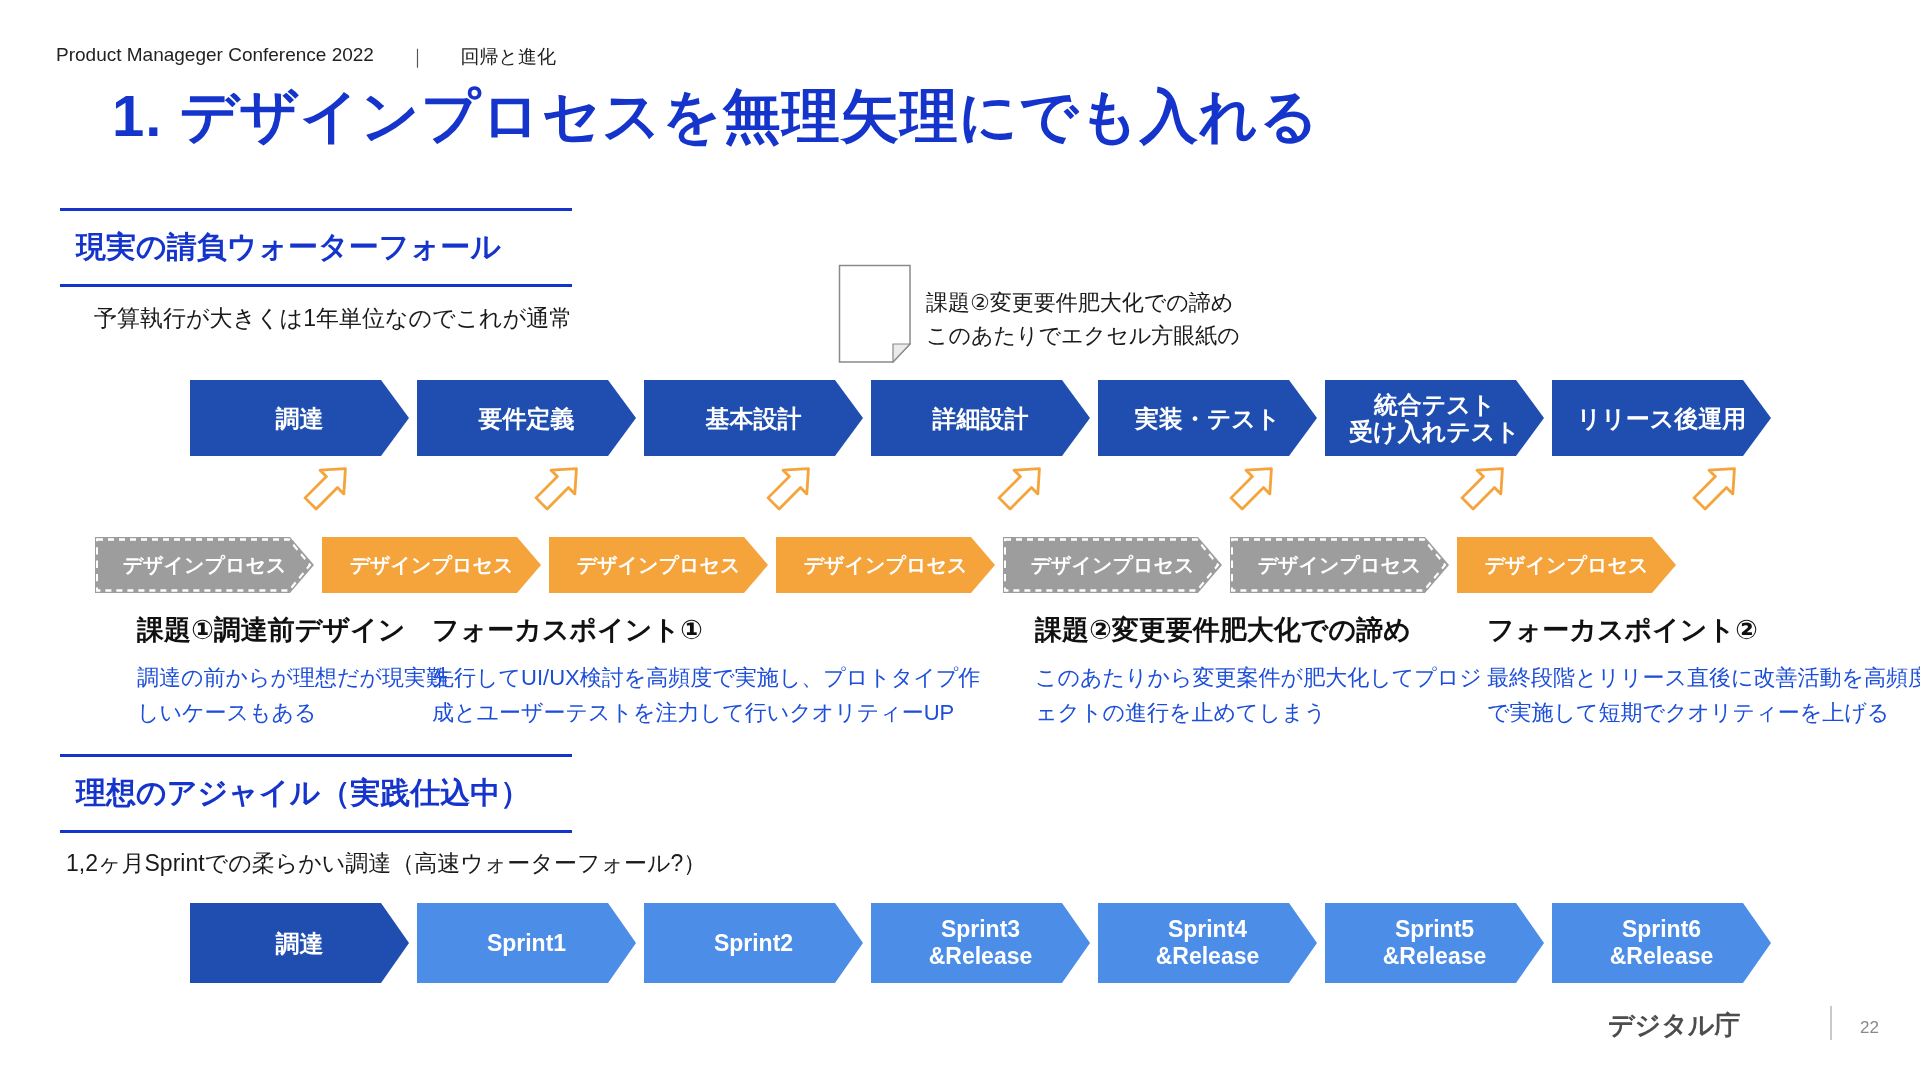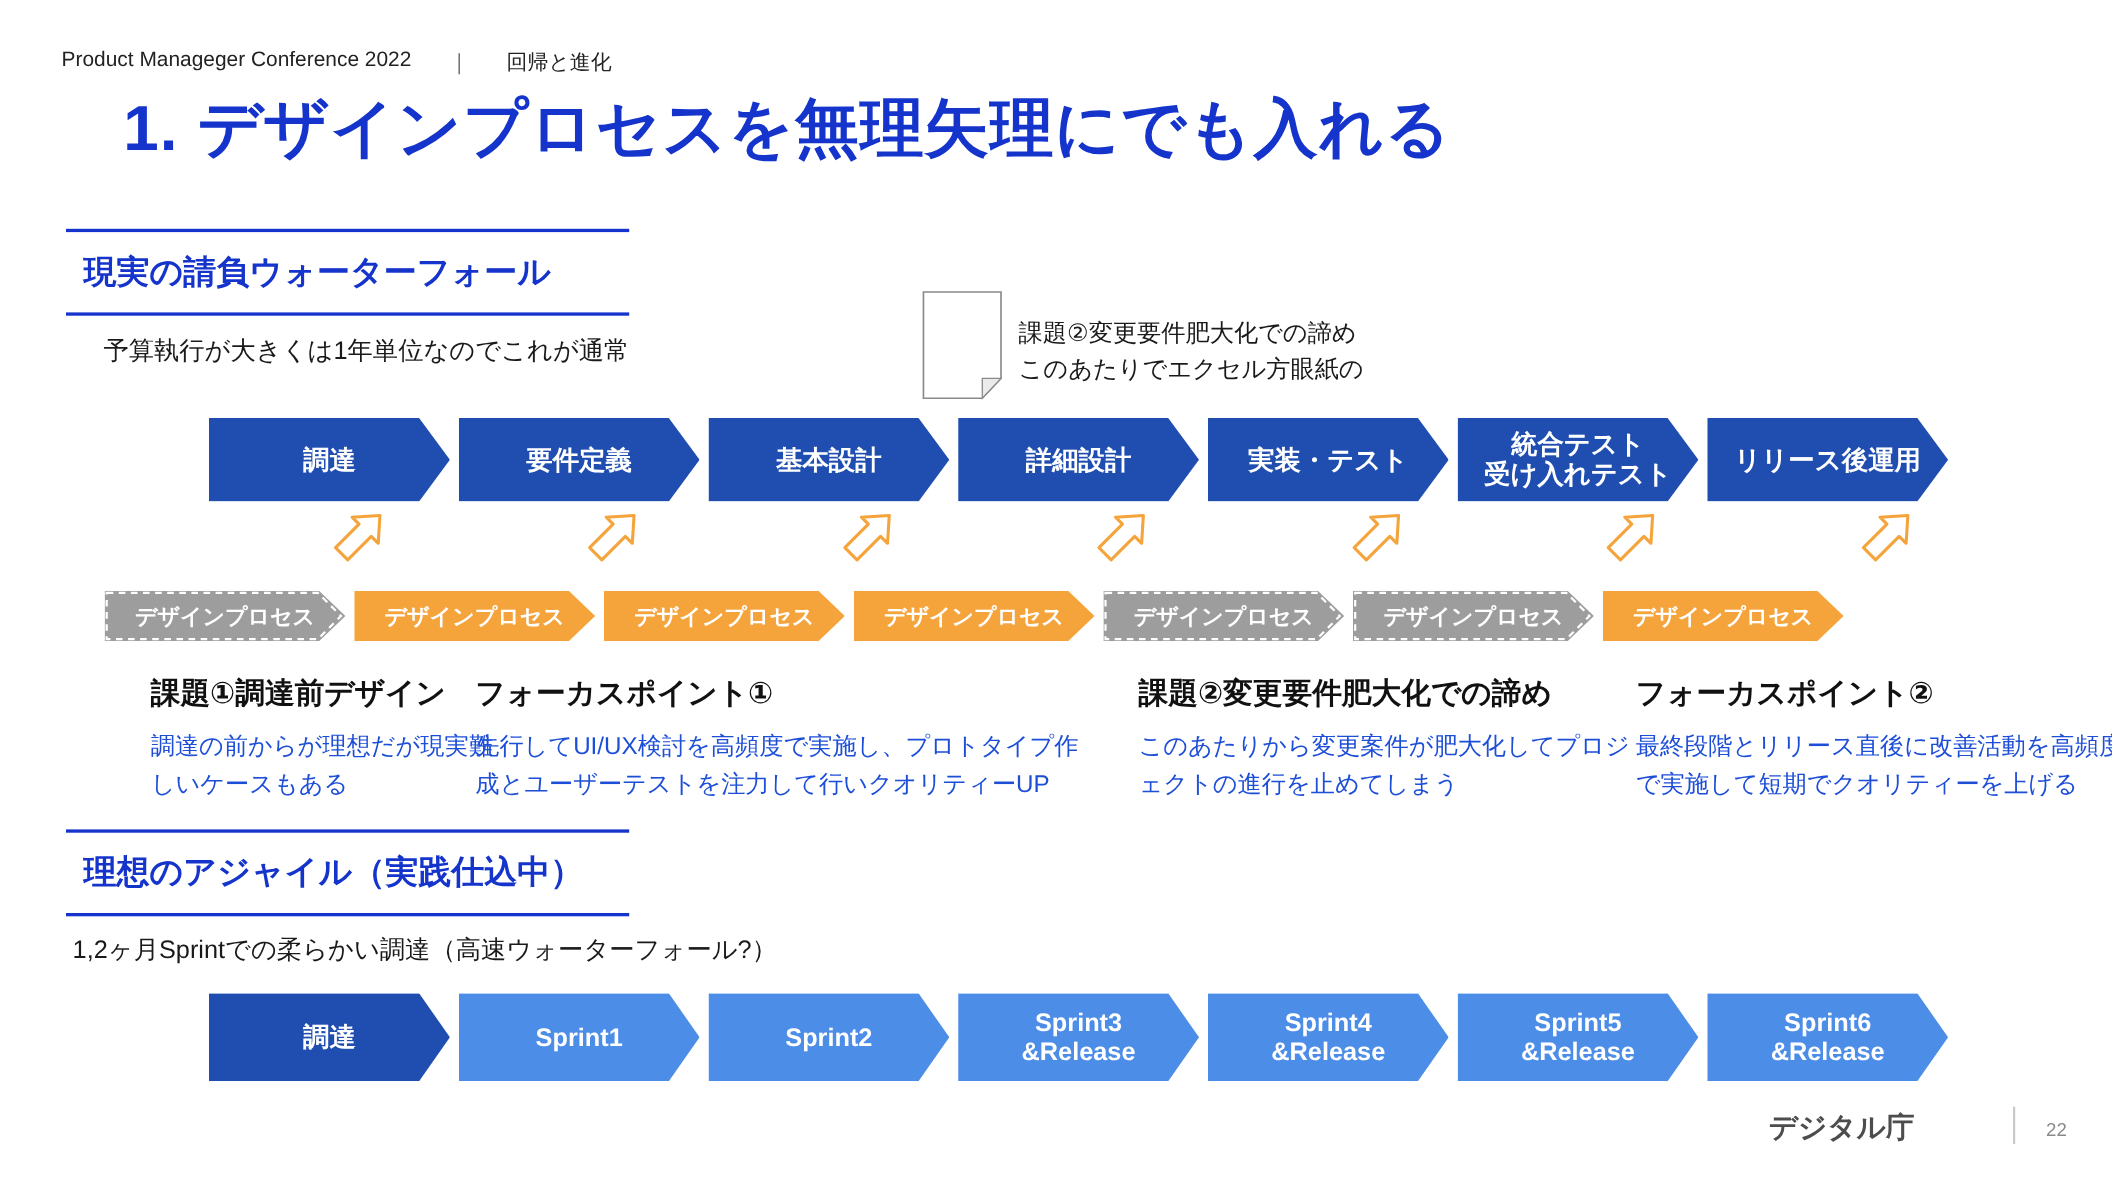--- a/index.html
+++ b/index.html
@@ -31,21 +31,21 @@
   #row-design{left:95px;top:537px;}
   #row-agile{top:903px;}
   .chev{
     position:relative;flex:0 0 219px;display:flex;flex-direction:column;align-items:center;justify-content:center;
     color:#fff;font-weight:bold;text-align:center;
     clip-path:polygon(0 0,calc(100% - 28px) 0,100% 50%,calc(100% - 28px) 100%,0 100%);
   }
   .chev-blue{height:76px;background:var(--deep-blue);font-size:24px;line-height:27px;}
   .chev-light{height:80px;background:var(--light-blue);font-size:23px;line-height:27px;}
   .chev-light.dark{background:var(--deep-blue);font-size:24px;}
-  .chev-design{height:46px;font-size:20px;clip-path:polygon(0 0,calc(100% - 24px) 0,100% 50%,calc(100% - 24px) 100%,0 100%);}
+  .chev-design{height:56px;font-size:20px;clip-path:polygon(0 0,calc(100% - 24px) 0,100% 50%,calc(100% - 24px) 100%,0 100%);}
   .chev-design.orange{background:var(--orange);}
   .chev-design.gray{background:var(--gray);}
   .dash-svg{position:absolute;left:0;top:0;width:100%;height:100%;}
   .dash-border{fill:none;stroke:#fff;stroke-width:2;stroke-dasharray:6 5;}
   
   .lift-arrow{position:absolute;top:458px;width:56px;height:56px;}
   .arrow-shape{fill:#fff;stroke:var(--orange);stroke-width:5;stroke-linejoin:round;}
   
   .callout{position:absolute;top:612px;}
   .callout .co-title{font-size:27px;font-weight:bold;color:#111;margin:0 0 12px 0;white-space:nowrap;}

